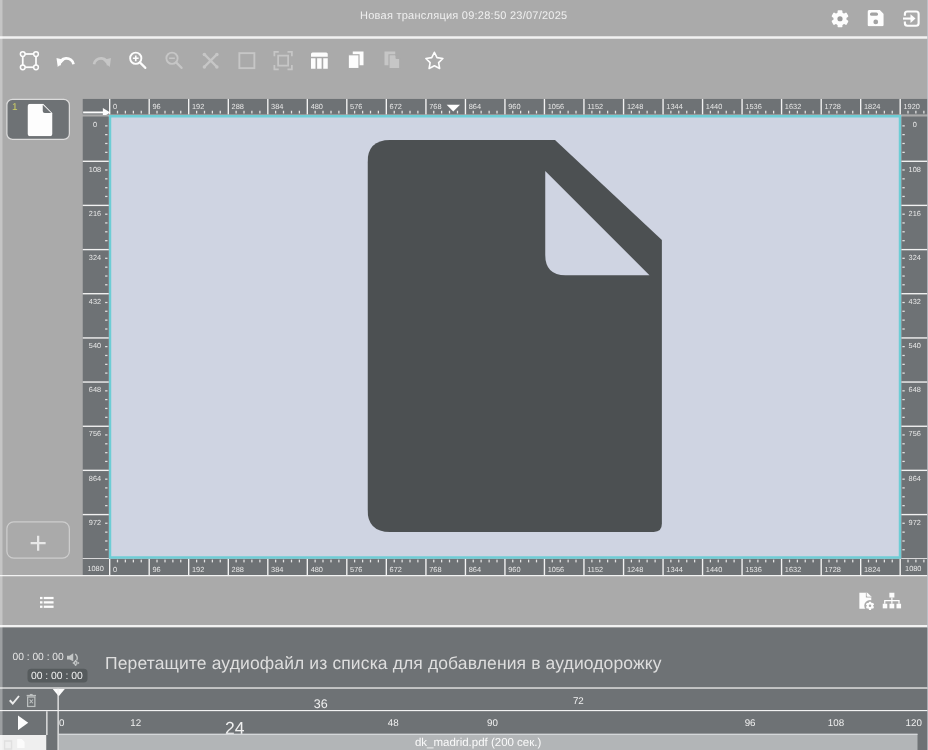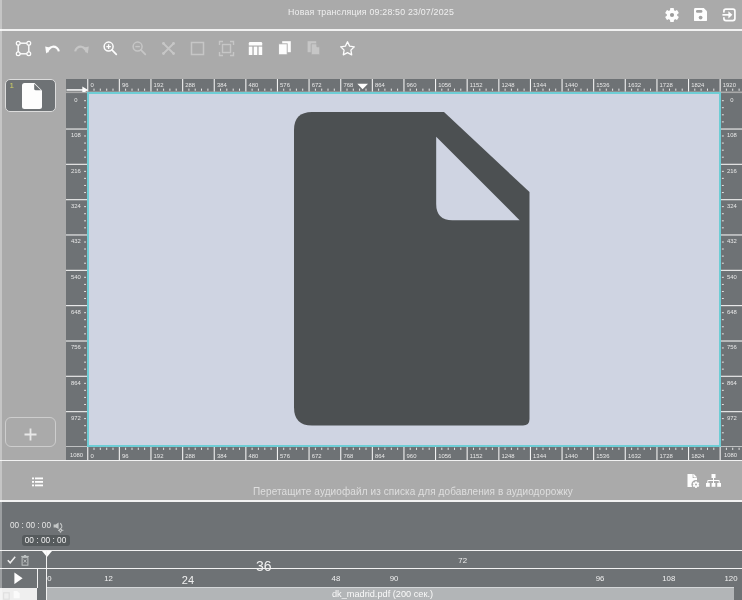--- a/index.html
+++ b/index.html
@@ -517,44 +517,44 @@
 <svg style="left:53px;top:521.5px" width="11" height="11" viewBox="0 0 11 11">
     <path d="M0.6 2.6 L2.6 2.6 L5.6 0.6 L5.6 7 L2.6 5.6 L0.6 5.6 Z" fill="#c3c6c6"></path>
     <path d="M7.2 1.2 Q9.6 3.4 8.4 6.2" stroke="#c3c6c6" stroke-width="1.1" fill="none"></path>
     <circle cx="7.5" cy="8.3" r="1.7" fill="#c3c6c6"></circle>
     <rect x="6.9" y="5.9" width="1.2" height="1" fill="#c3c6c6"></rect>
     <rect x="6.9" y="9.7" width="1.2" height="1" fill="#c3c6c6"></rect>
     <rect x="5.2" y="7.8" width="1" height="1.2" fill="#c3c6c6"></rect>
     <rect x="9.3" y="7.8" width="1" height="1.2" fill="#c3c6c6"></rect>
     <circle cx="7.5" cy="8.3" r="0.6" fill="#6e7275"></circle>
   </svg>
-<div class="lbl" style="left:84px;top:486px;width:658px;text-align:center;font-size:10px;letter-spacing:0.1px;color:#dedede">Перетащите аудиофайл из списка для добавления в аудиодорожку</div>
+<div class="lbl" style="left:84px;top:522px;width:658px;text-align:left;font-size:14px;letter-spacing:0.1px;color:#dedede">Перетащите аудиофайл из списка для добавления в аудиодорожку</div>
 <div style="left:21.5px;top:535px;width:48px;height:11px;background:#565b5d;border-radius:3px;color:#f0f0f0;font-size:8.3px;text-align:center;line-height:11.6px;position:absolute">00 : 00 : 00</div>
 <div style="left:0;top:550px;width:742px;height:1.4px;background:#f2f2f2"></div>
 <div style="left:0;top:551.4px;width:742px;height:16.2px;background:#6e7275"></div>
 <svg style="left:6.5px;top:556px" width="9" height="8" viewBox="0 0 9 8">
     <path d="M0.8 4.2 L3.2 6.8 L8.2 0.8" fill="none" stroke="#ececec" stroke-width="1.5"></path>
   </svg>
 <svg style="left:20.5px;top:554.5px" width="8" height="11" viewBox="0 0 8 11">
     <rect x="1.1" y="2.6" width="5.8" height="7.6" fill="none" stroke="#bcc0c0" stroke-width="1"></rect>
     <rect x="0.2" y="0.9" width="7.6" height="1.1" fill="#bcc0c0"></rect>
     <rect x="2.9" y="0" width="2.2" height="1" fill="#bcc0c0"></rect>
     <path d="M2.7 4.6 L5.3 7.6 M5.3 4.6 L2.7 7.6" stroke="#bcc0c0" stroke-width="0.9"></path>
   </svg>
 <div style="left:0;top:567.6px;width:742px;height:1.4px;background:#f2f2f2"></div>
 <div style="left:0;top:569px;width:742px;height:18.6px;background:#6e7275"></div>
 <div style="left:36.6px;top:569px;width:1.4px;height:18.6px;background:#f2f2f2"></div>
 <svg style="left:14px;top:571.8px" width="9" height="12.5" viewBox="0 0 9 12.5">
     <path d="M0.4 0.4 L8.6 6.25 L0.4 12.1 Z" fill="#fdfdfd"></path>
   </svg>
 <div class="lbl" style="left:47.2px;top:573.5px;font-size:7.8px;color:#f0f0f0">0</div>
 <div class="lbl" style="left:104.2px;top:573.5px;width:30px;text-align:left;font-size:7.8px;color:#f0f0f0">12</div>
-<div class="lbl" style="left:172.9px;top:573.5px;width:30px;text-align:center;font-size:11px;color:#f0f0f0">24</div>
-<div class="lbl" style="left:241.6px;top:558px;width:30px;text-align:right;font-size:14px;color:#f0f0f0">36</div>
-<div class="lbl" style="left:310.3px;top:573.5px;width:30px;text-align:right;font-size:7.8px;color:#f0f0f0">48</div>
+<div class="lbl" style="left:172.9px;top:573.5px;width:30px;text-align:center;font-size:14px;color:#f0f0f0">24</div>
+<div class="lbl" style="left:241.6px;top:558px;width:30px;text-align:center;font-size:10px;color:#f0f0f0">36</div>
+<div class="lbl" style="left:310.3px;top:573.5px;width:30px;text-align:left;font-size:7.8px;color:#f0f0f0">48</div>
 <div class="lbl" style="left:379.0px;top:573.5px;width:30px;text-align:center;font-size:7.8px;color:#f0f0f0">90</div>
 <div class="lbl" style="left:447.7px;top:556px;width:30px;text-align:center;font-size:7.8px;color:#f0f0f0">72</div>
 <div class="lbl" style="left:516.4px;top:601px;width:30px;text-align:center;font-size:7.8px;color:#f0f0f0">84</div>
 <div class="lbl" style="left:585.1px;top:573.5px;width:30px;text-align:center;font-size:7.8px;color:#f0f0f0">96</div>
 <div class="lbl" style="left:653.8px;top:573.5px;width:30px;text-align:center;font-size:7.8px;color:#f0f0f0">108</div>
 <div class="lbl" style="left:716.0px;top:573.5px;width:30px;text-align:center;font-size:7.8px;color:#f0f0f0">120</div>
 <div style="left:0;top:587.6px;width:742px;height:12.4px;background:#6e7275"></div>
 <div style="left:0;top:588.3px;width:36.5px;height:11.7px;background:#efefef"></div>
 <svg style="left:3.3px;top:591px" width="17" height="9" viewBox="0 0 17 9">
     <rect x="0.6" y="1.8" width="5.6" height="6.4" fill="none" stroke="#e0e0e0" stroke-width="1.2"></rect>

